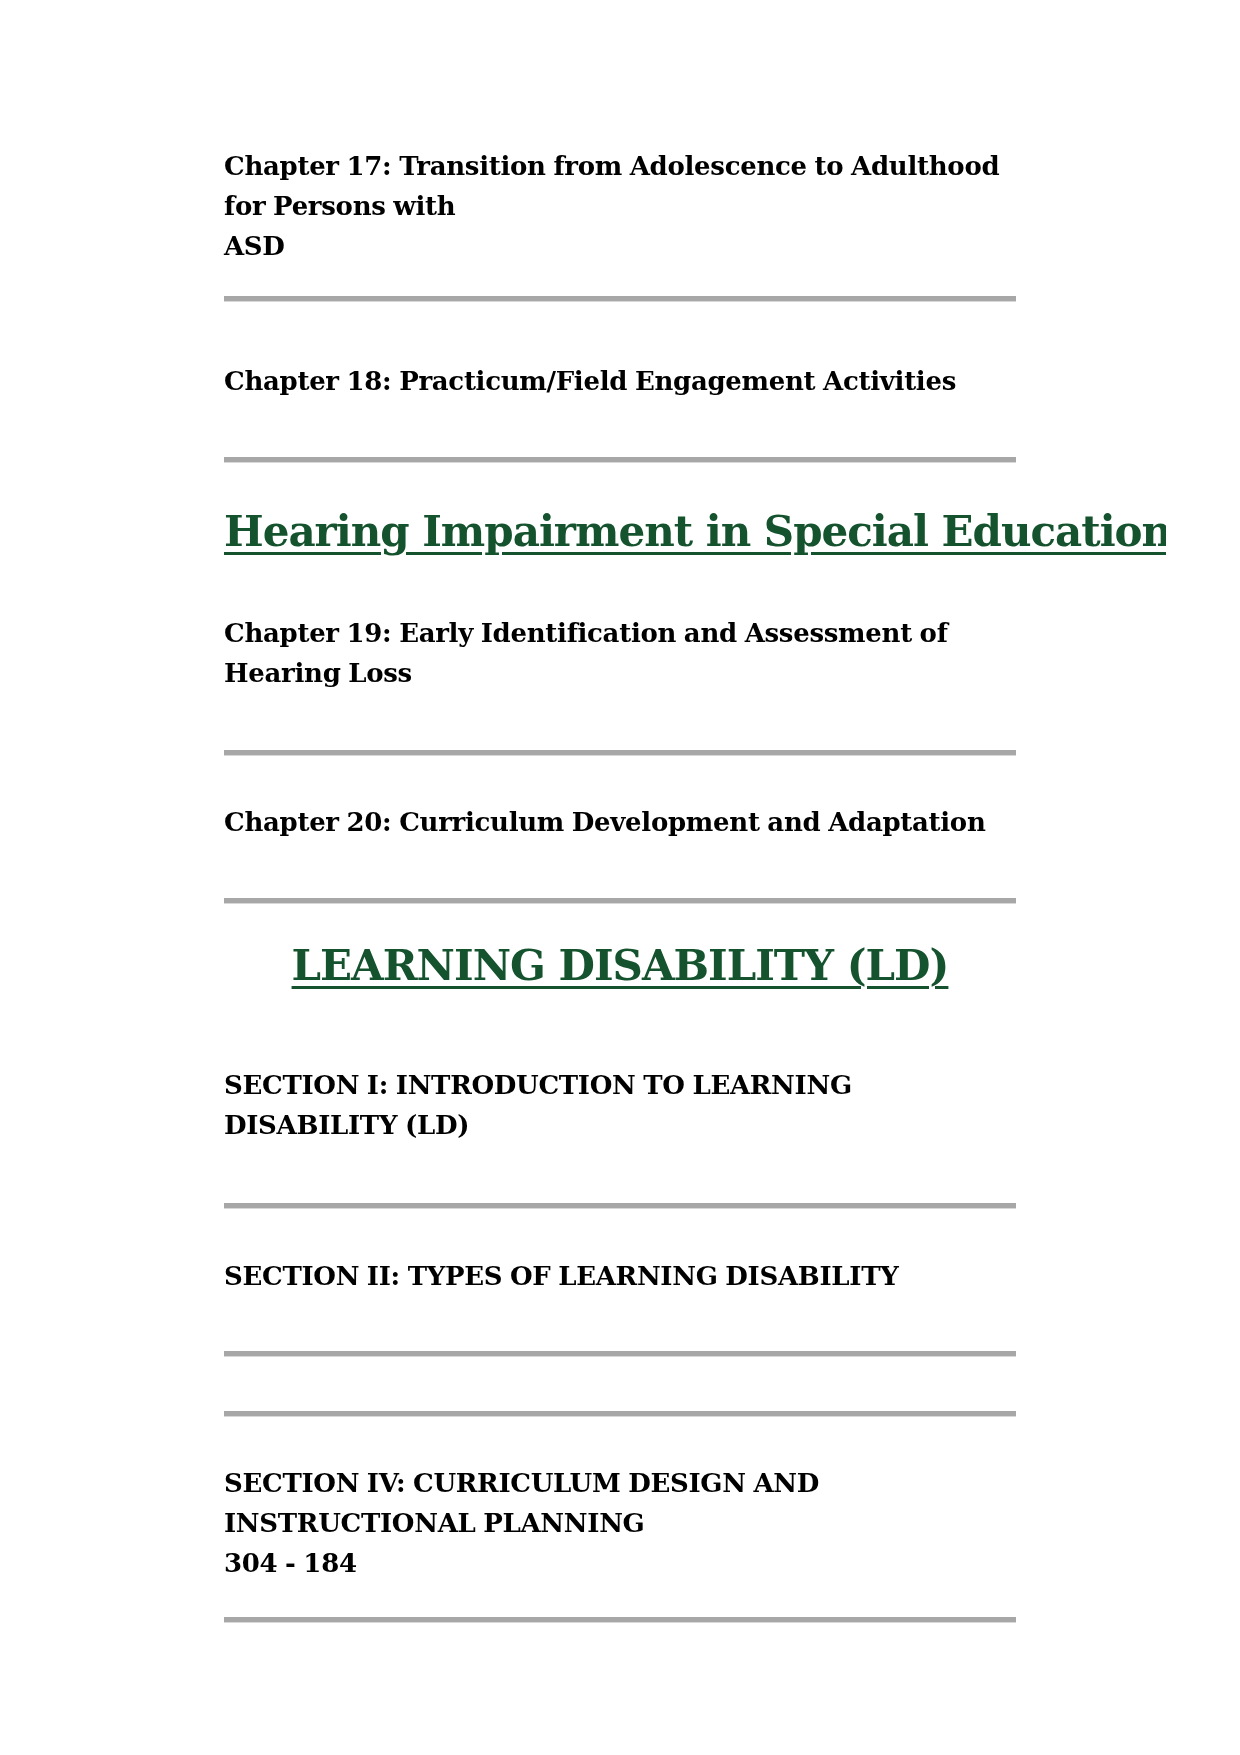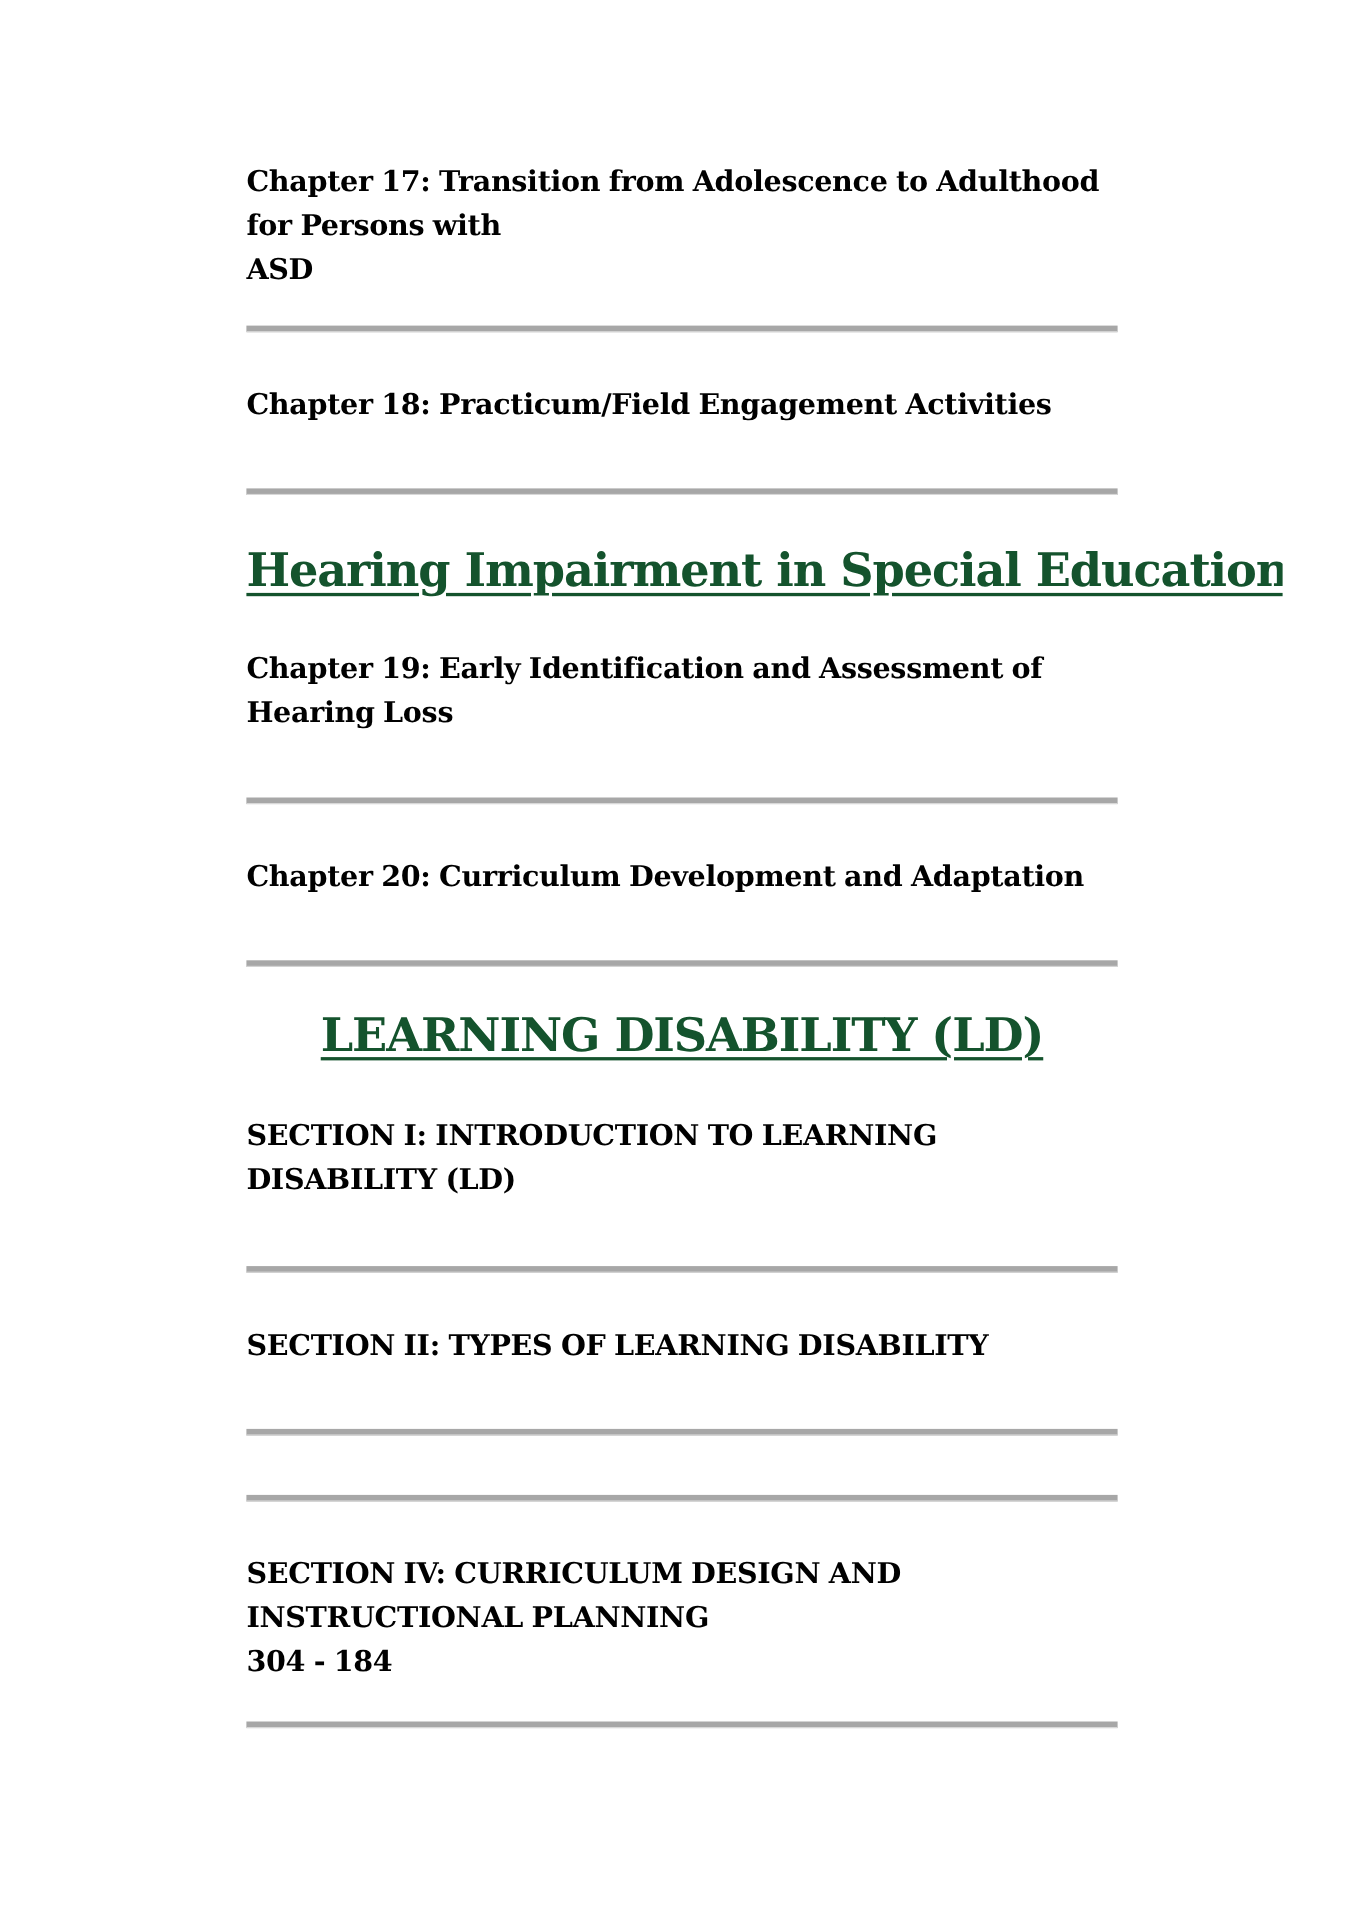--- a/index.html
+++ b/index.html
@@ -53,38 +53,38 @@
 </head>
 <body>
 
 <div class="page">
 
   <p class="entry">Chapter 17: Transition from Adolescence to Adulthood for Persons with
 ASD</p>
 
   <div class="rule" style="margin-top:30px"></div>
 
-  <p class="entry" style="margin-top:46px">Chapter 18: Practicum/Field Engagement Activities</p>
+  <p class="entry" style="margin-top:59px">Chapter 18: Practicum/Field Engagement Activities</p>
 
   <div class="rule" style="margin-top:56px"></div>
 
   <h1 class="heading" style="margin-top:44px">Hearing Impairment in Special Education</h1>
 
-  <p class="entry" style="margin-top:44px">Chapter 19: Early Identification and Assessment of Hearing Loss</p>
+  <p class="entry" style="margin-top:56px">Chapter 19: Early Identification and Assessment of Hearing Loss</p>
 
   <div class="rule" style="margin-top:57px"></div>
 
   <p class="entry" style="margin-top:46px">Chapter 20: Curriculum Development and Adaptation</p>
 
   <div class="rule" style="margin-top:56px"></div>
 
 
   <h1 class="heading" style="margin-top:37px">LEARNING DISABILITY (LD)</h1>
 
-  <p class="entry" style="margin-top:47px">SECTION I: INTRODUCTION TO LEARNING DISABILITY (LD)</p>
+  <p class="entry" style="margin-top:74px">SECTION I: INTRODUCTION TO LEARNING DISABILITY (LD)</p>
 
   <div class="rule" style="margin-top:58px"></div>
 
   <p class="entry" style="margin-top:47px">SECTION II: TYPES OF LEARNING DISABILITY</p>
 
   <div class="rule" style="margin-top:55px"></div>
 
 
   <div class="rule" style="margin-top:54px"></div>
 

